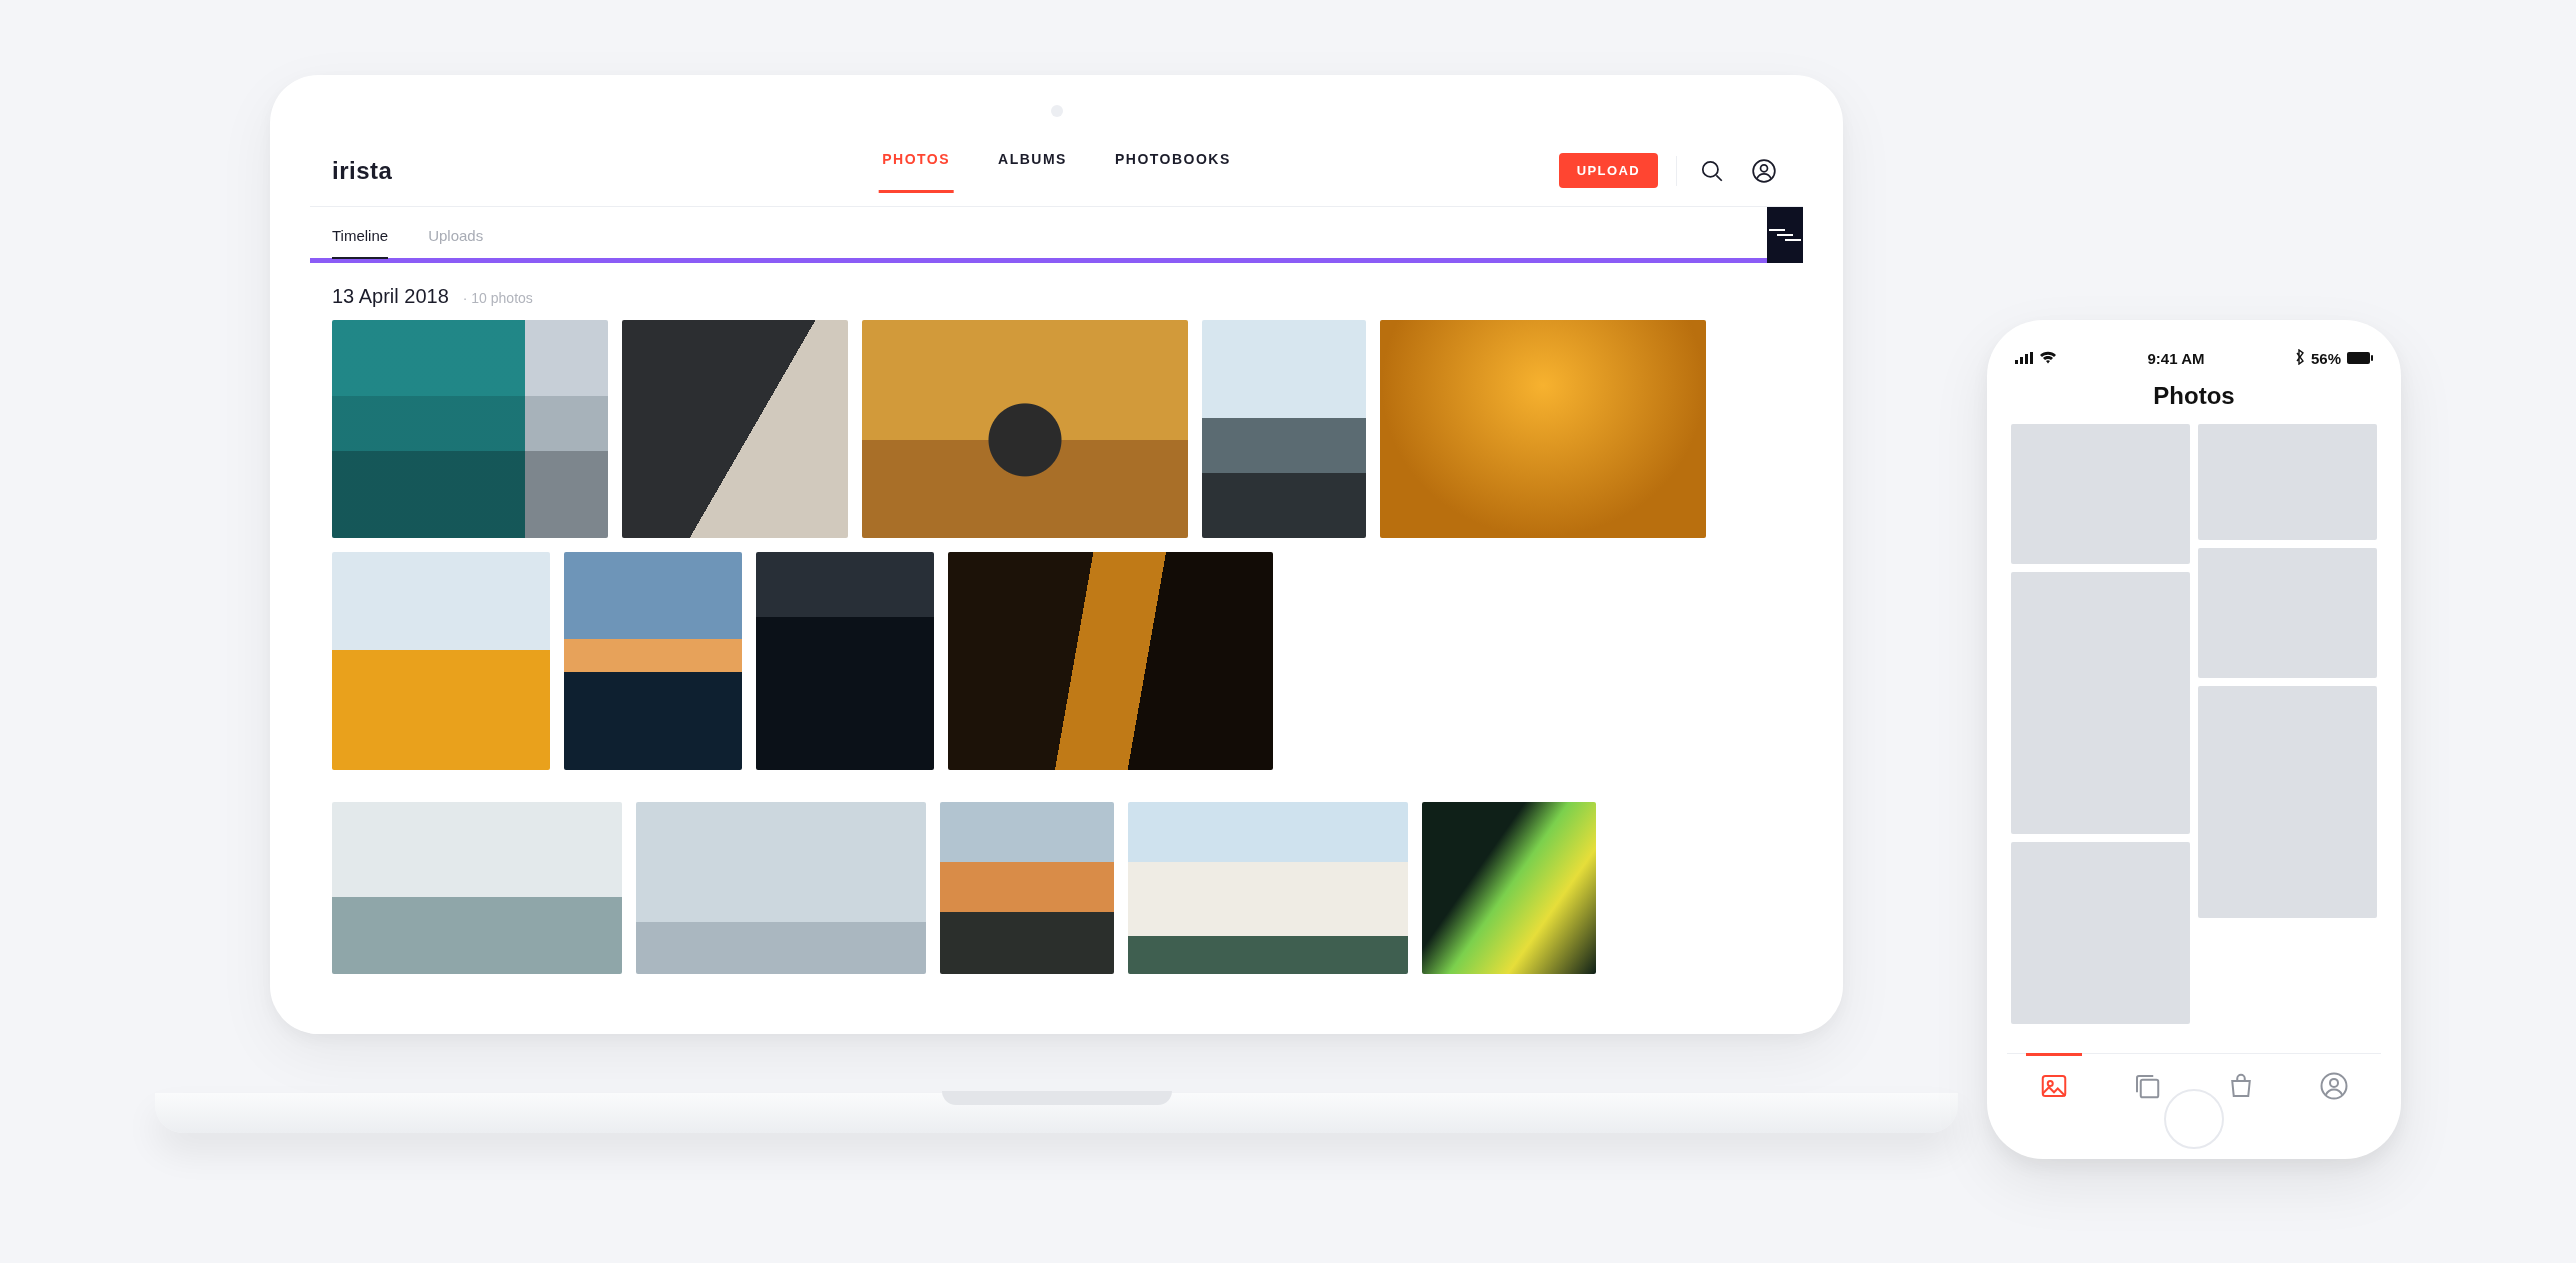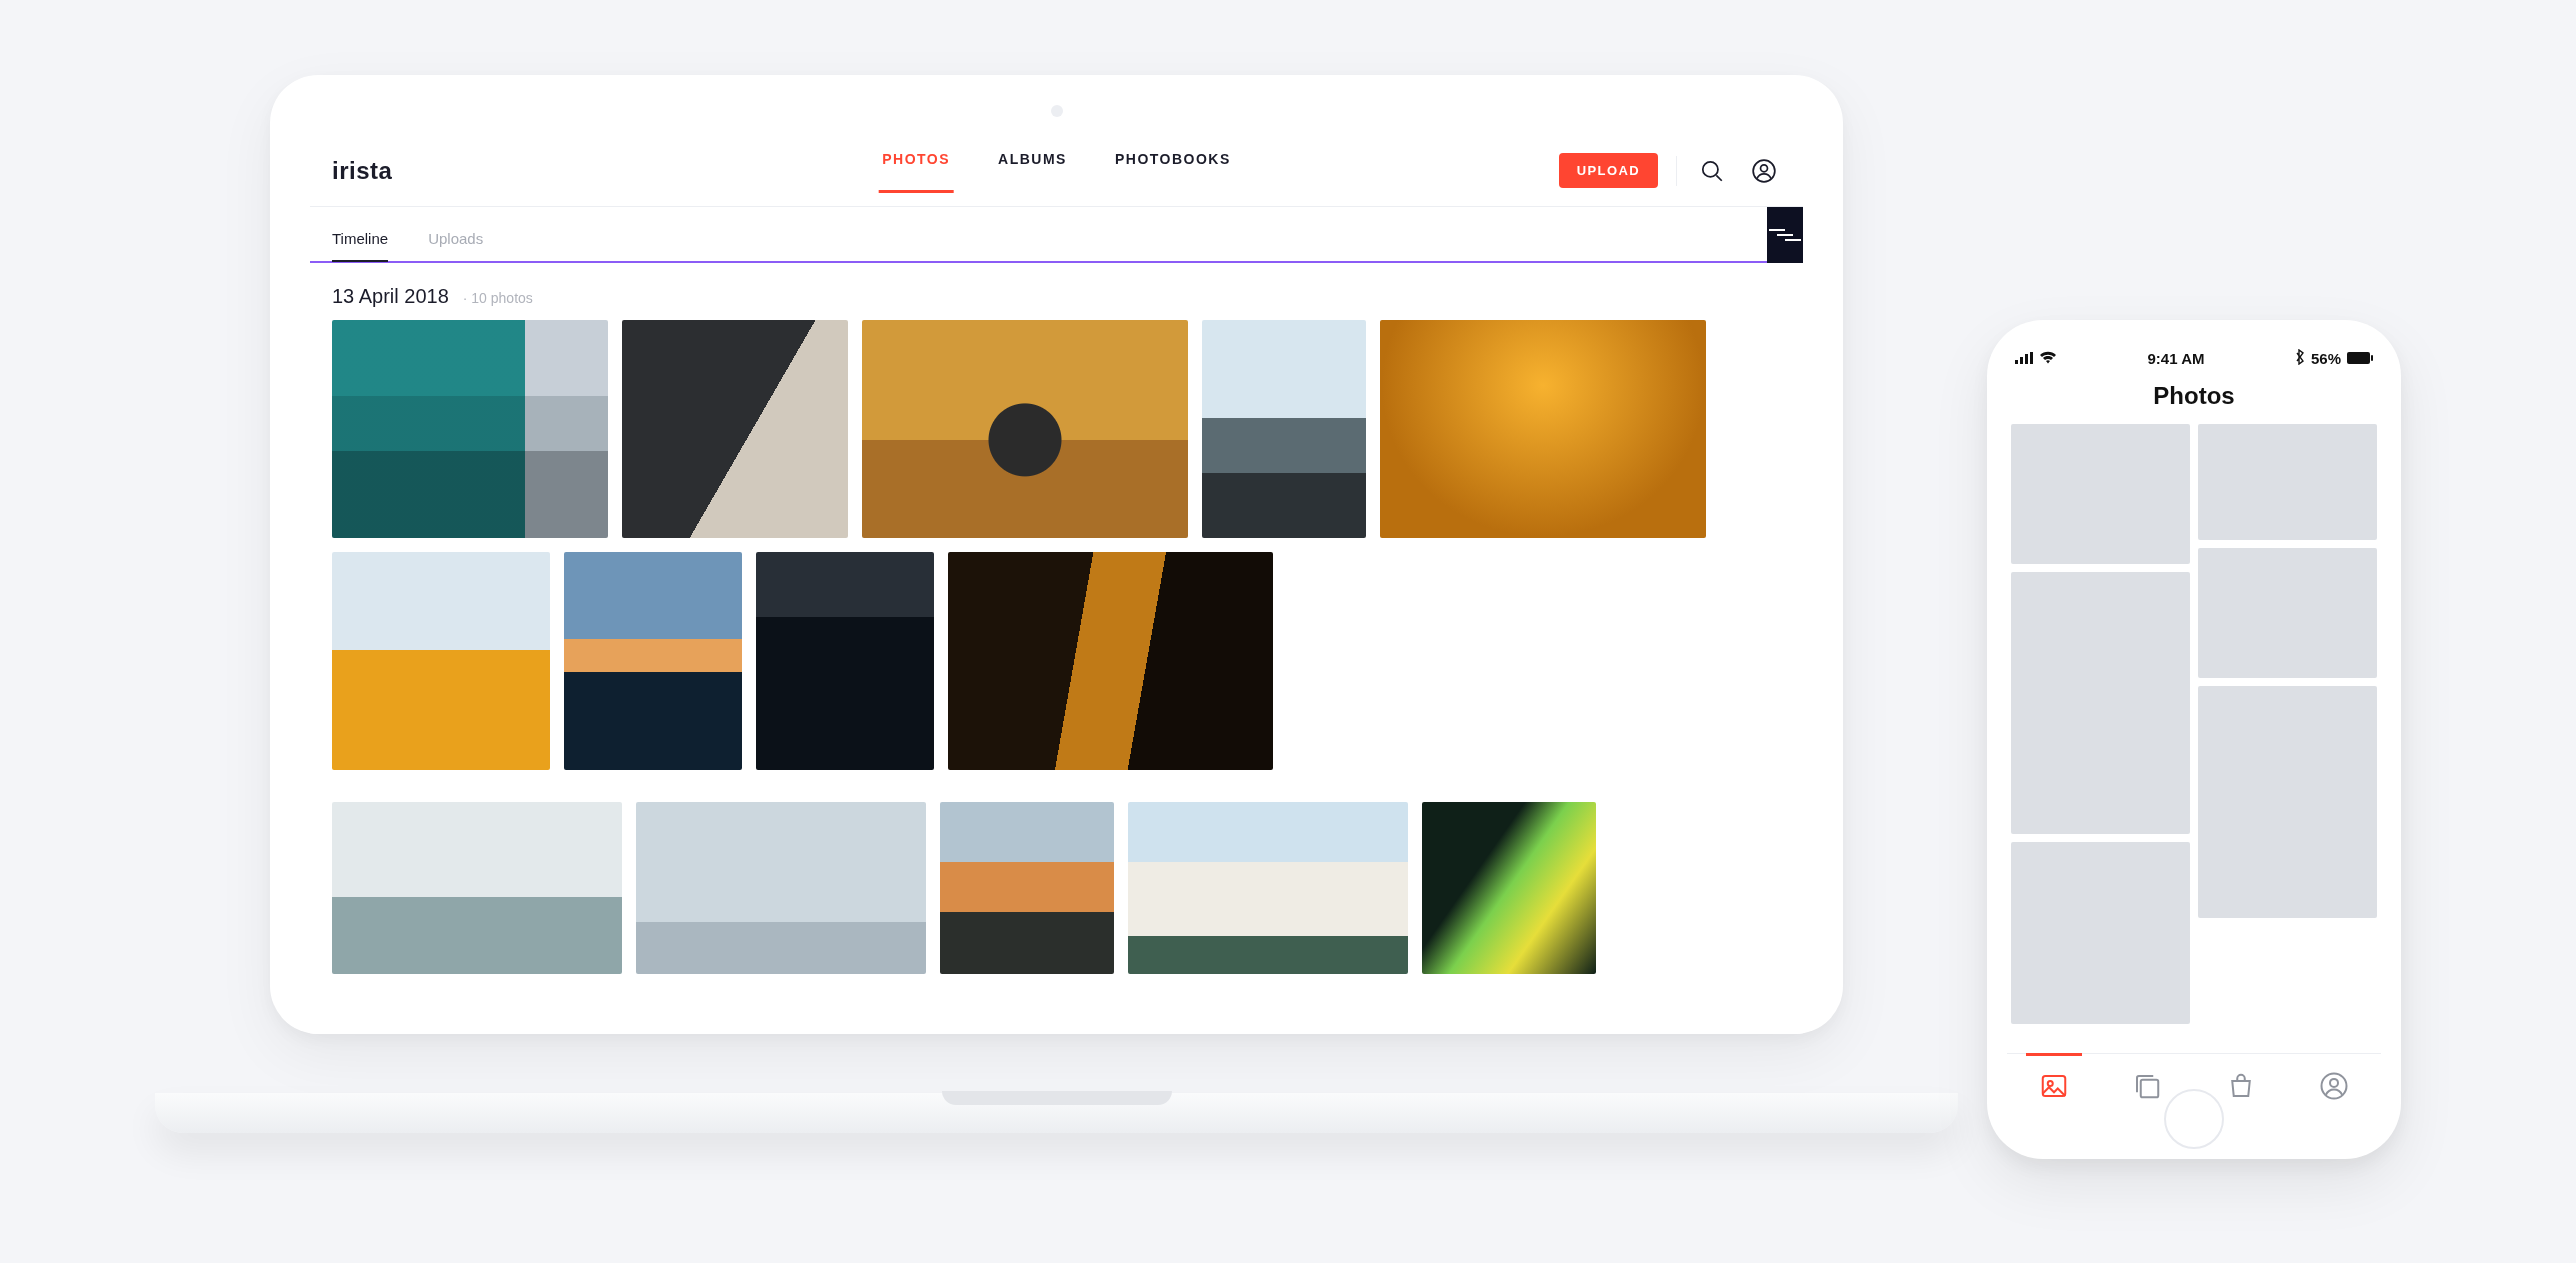--- a/index.html
+++ b/index.html
@@ -72,21 +72,21 @@
   .right-tools{ margin-left:auto; display:flex; align-items:center; gap:18px;}
   .btn-upload{
     background:#ff4531; color:#fff; border:none; border-radius:4px;
     padding:10px 18px; font-size:13px; letter-spacing:1.4px; font-weight:700; cursor:pointer;
   }
   .vsep{ width:1px; height:30px; background:#eceef2;}
   .icon-btn{ width:34px; height:34px; display:flex; align-items:center; justify-content:center; cursor:pointer;}
   .icon-btn svg{ width:26px; height:26px; stroke:#1b1c2a; stroke-width:1.6; fill:none;}
   
   .subbar{
-    height:56px; border-bottom:2px solid #8b5cf6; display:flex; align-items:flex-end;
+    height:56px; border-bottom:5px solid #8b5cf6; display:flex; align-items:flex-end;
     padding:0 22px; gap:40px; position:relative;
   }
   .subbar a{
     font-size:15px; color:#a8acb5; text-decoration:none; padding-bottom:14px; position:relative;
   }
   .subbar a.active{ color:#1b1c2a; font-weight:500;}
   .subbar a.active::after{
     content:""; position:absolute; left:0; right:0; bottom:-1px; height:2px; background:#1b1c2a;
   }
   .hamburger{

